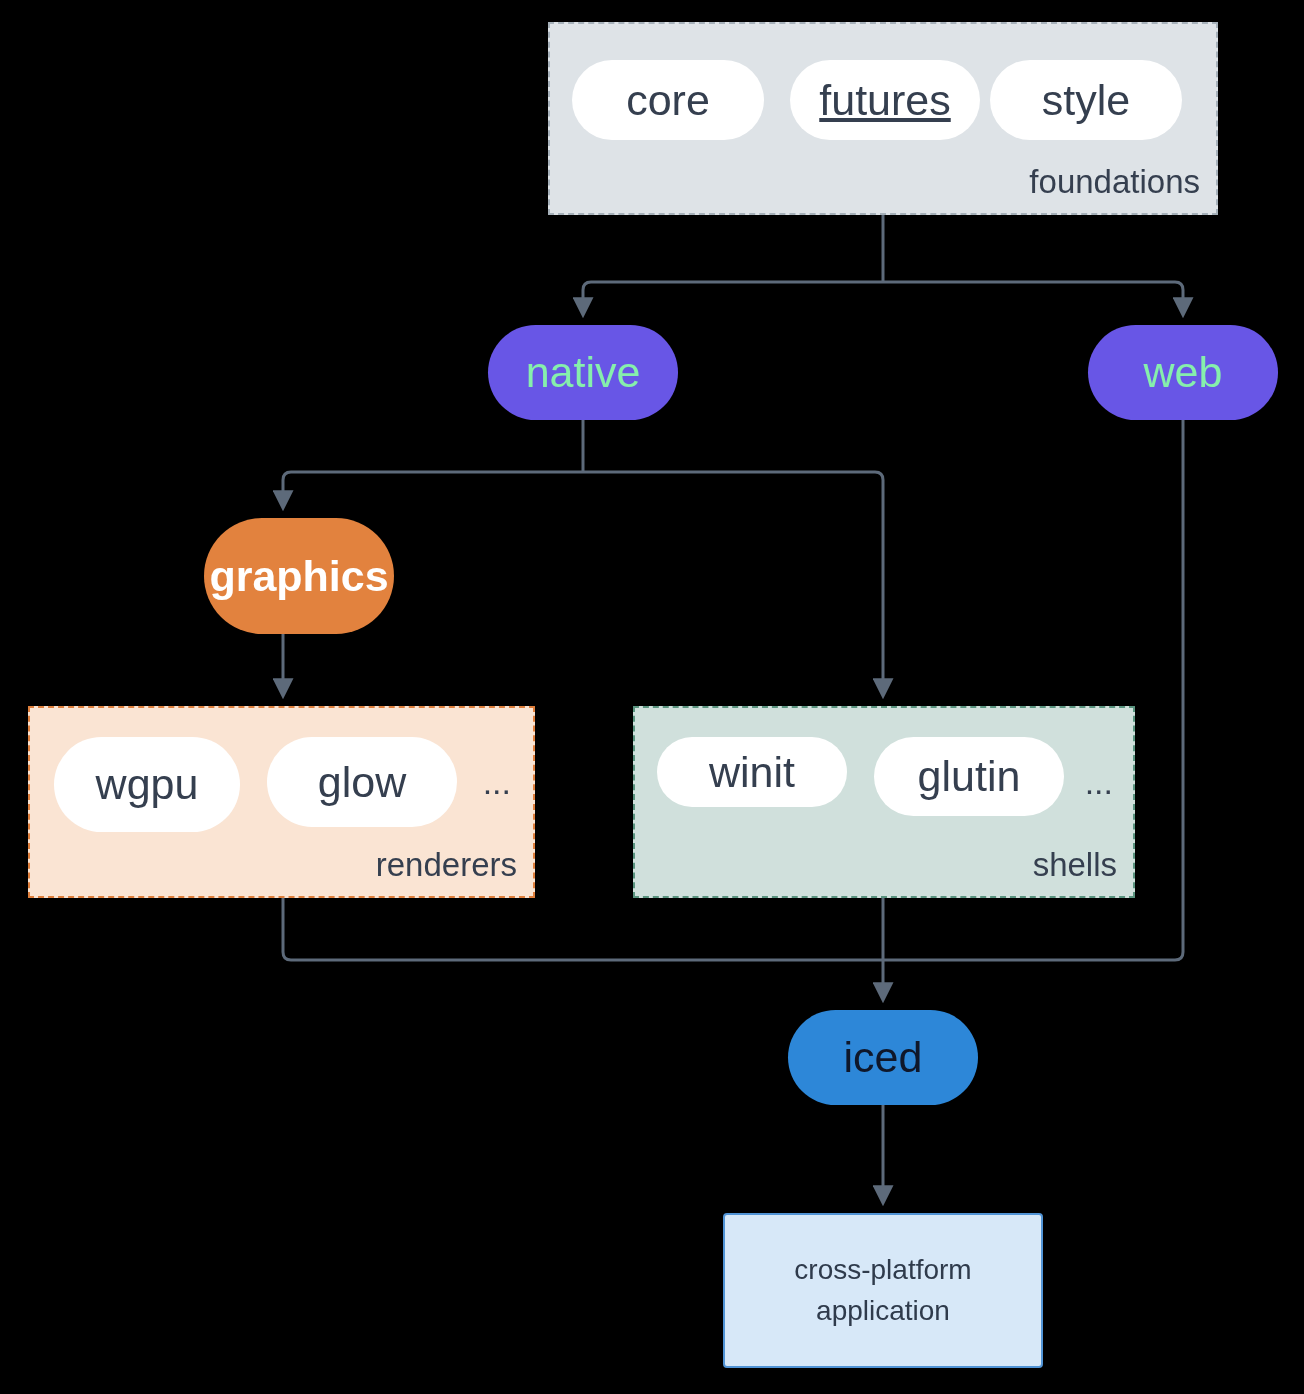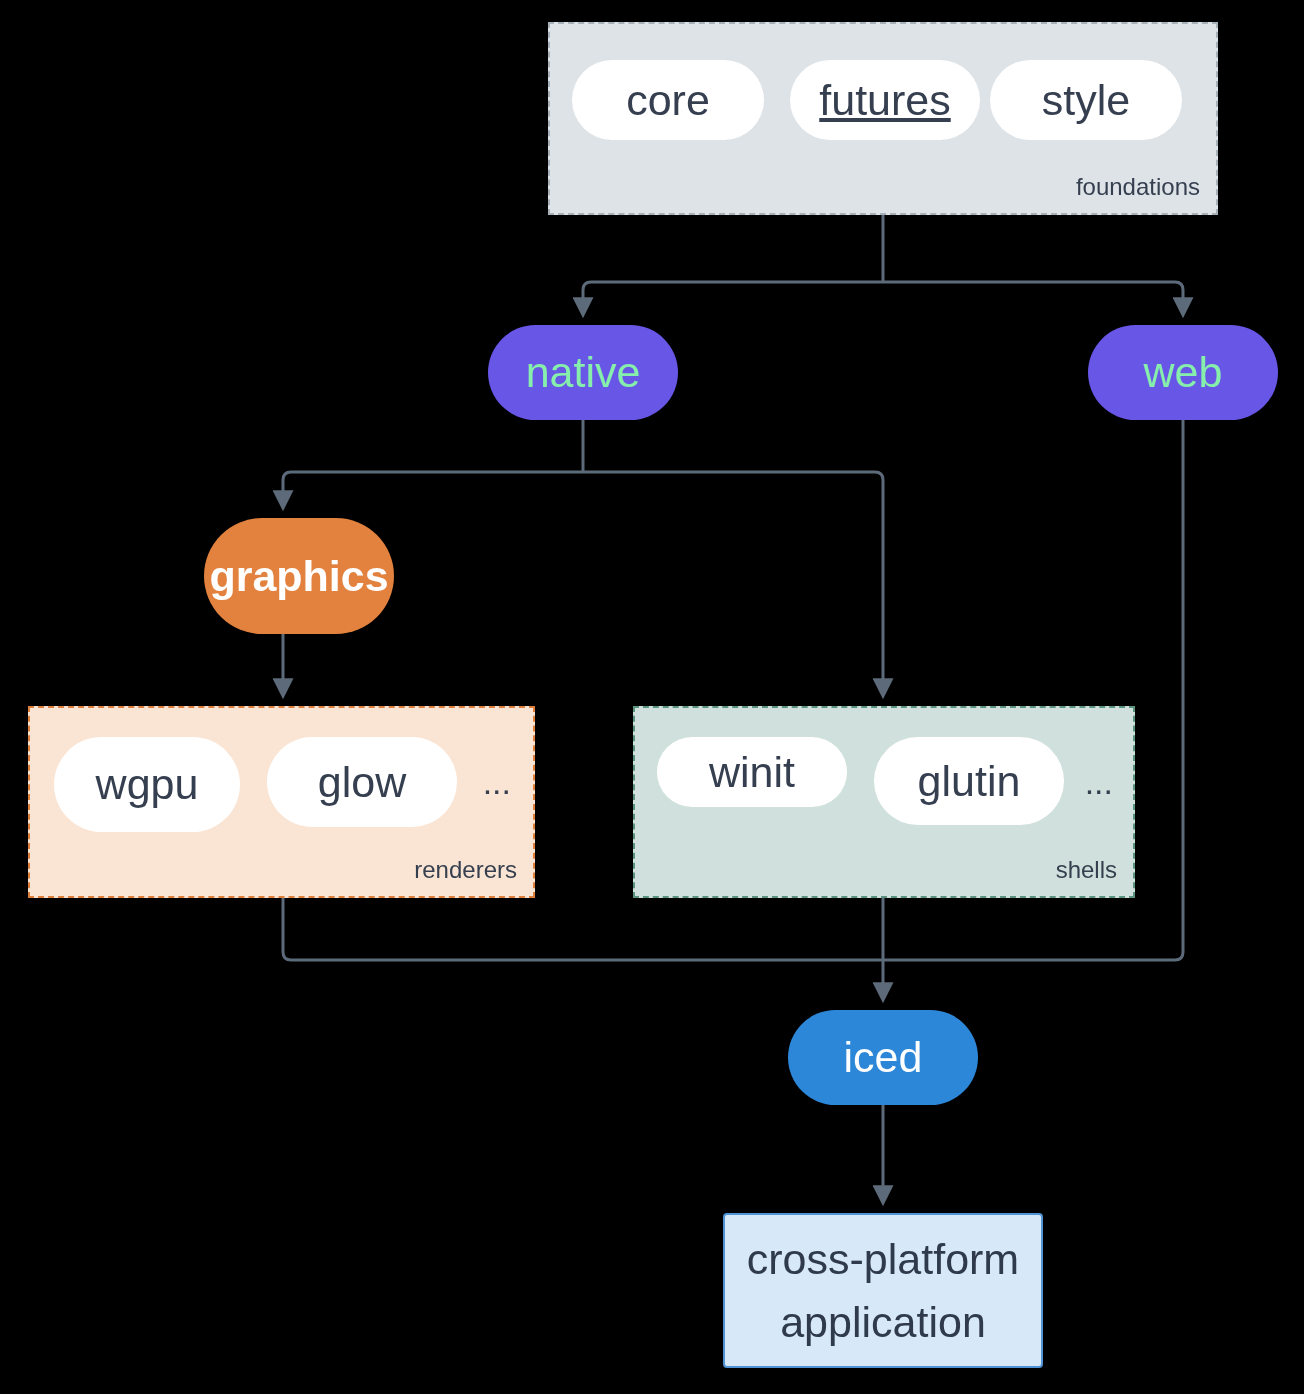--- a/index.html
+++ b/index.html
@@ -36,55 +36,55 @@
     text-align: center;
   }
   .group.shells {
     left: 633px; top: 706px; width: 502px; height: 192px;
     background: #d0e0dc;
     border: 2px dashed #5a947f;
   }
   .group-label {
     position: absolute;
     right: 16px; bottom: 12px;
-    font-size: 24px;
+    font-size: 33px;
     color: #353f4f;
   }
   .pill {
     position: absolute;
     display: flex;
     align-items: center;
     justify-content: center;
     border-radius: 60px;
     font-size: 43px;
   }
   .pill.white { background: #ffffff; color: #353f4f; }
   .pill.purple { background: #6856e6; color: #86efac; }
   .pill.orange { background: #e2823e; color: #ffffff; }
-  .pill.blue   { background: #2d87d8; color: #ffffff; }
+  .pill.blue   { background: #2d87d8; color: #0f172a; }
 
   .dots {
     position: absolute;
     font-size: 34px;
     color: #353f4f;
   }
 
   .app-box {
     position: absolute;
     left: 723px; top: 1213px; width: 320px; height: 155px;
     background: #d7e8f8;
     border: 2px solid #5093d5;
     border-radius: 4px;
     z-index: 2;
     box-sizing: border-box;
     display: flex;
     align-items: center;
     justify-content: center;
     text-align: center;
-    font-size: 43px;
+    font-size: 28px;
     line-height: 1.45;
     color: #2f3b4c;
     padding: 0 16px;
   }
 </style>
 </head>
 <body>
 
 <div class="canvas">
 
@@ -141,21 +141,21 @@
       <span>glow</span>
     </div>
     <div class="dots" style="right:22px; top:55px;">...</div>
     <div class="group-label">renderers</div>
   </div>
 
   <div class="group shells">
     <div class="pill white" style="left:22px; top:29px; width:190px; height:70px;">
       <span>winit</span>
     </div>
-    <div class="pill white" style="left:239px; top:29px; width:190px; height:88px;">
+    <div class="pill white" style="left:239px; top:29px; width:190px; height:79px;">
       <span>glutin</span>
     </div>
     <div class="dots" style="right:20px; top:55px;">...</div>
     <div class="group-label">shells</div>
   </div>
 
   <div class="pill blue node" style="left:788px; top:1010px; width:190px; height:95px;">
     <span>iced</span>
   </div>
 

